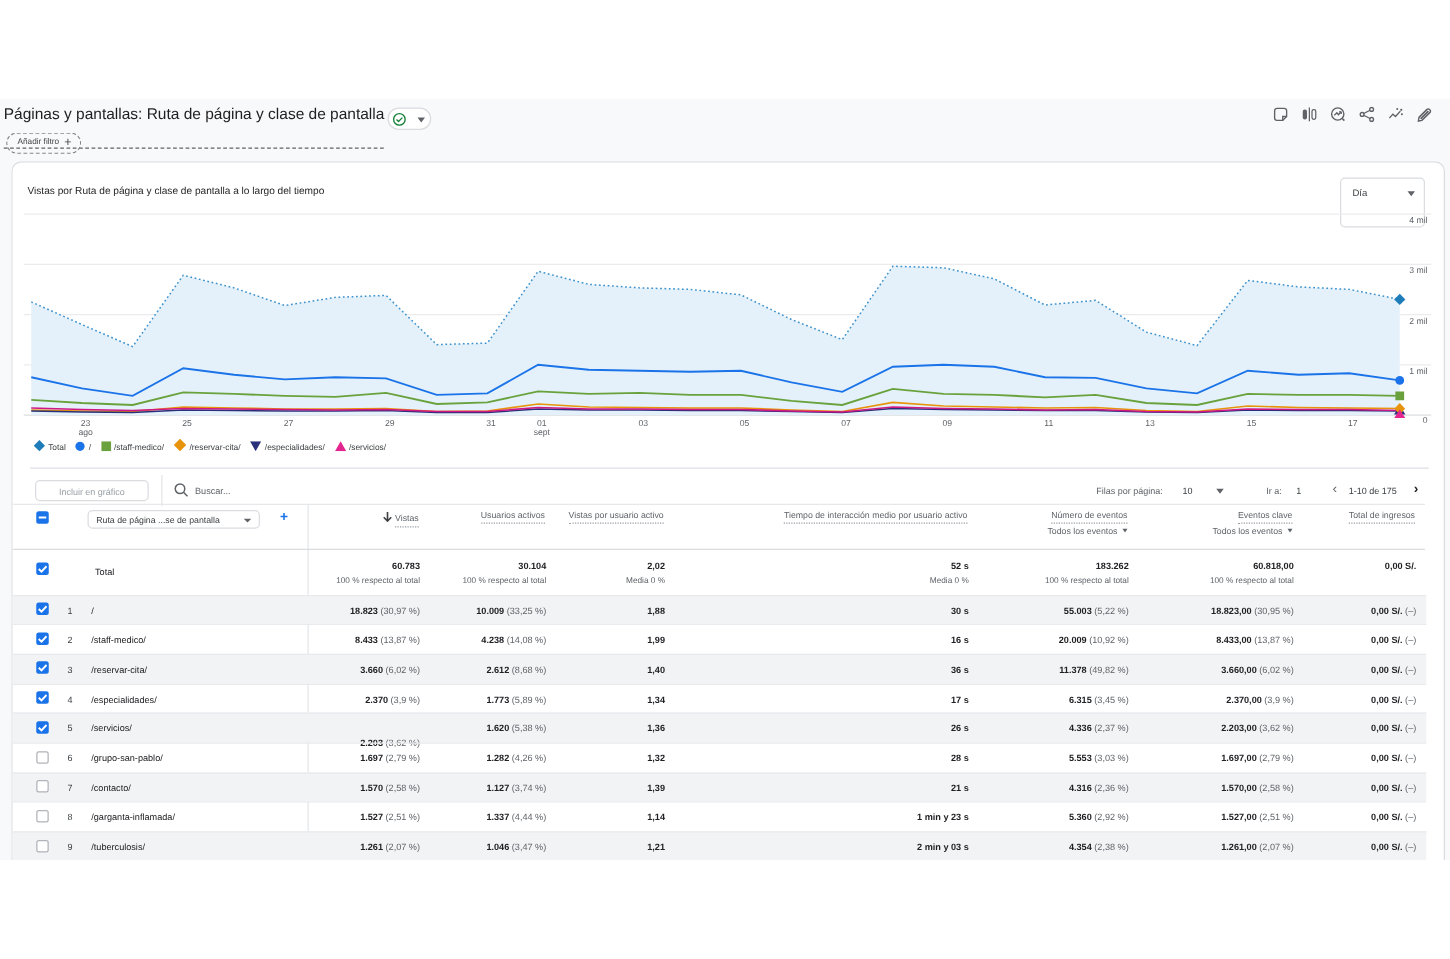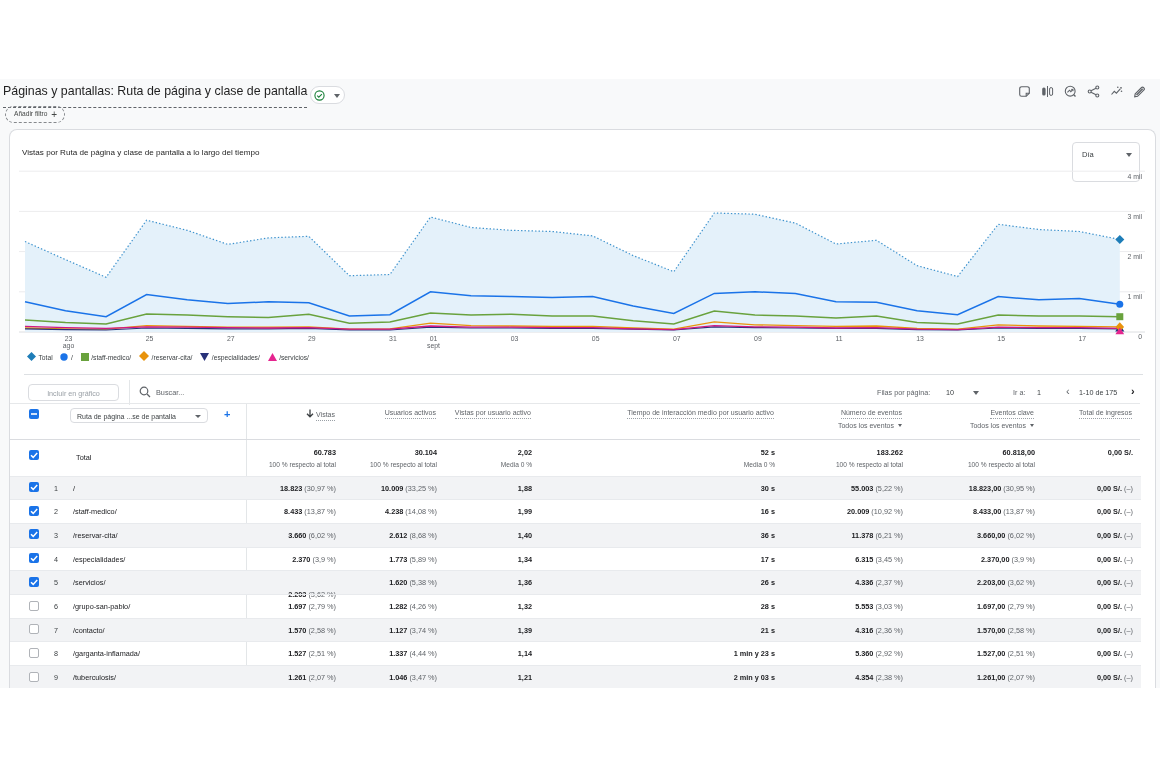--- a/index.html
+++ b/index.html
@@ -1,21 +1,21 @@
 <!DOCTYPE html>
 <html><head><meta charset="utf-8">
 <style>
 html,body{margin:0;padding:0;background:#fff;}
 *{box-sizing:border-box;}
 #page{position:relative;width:1160px;height:767px;overflow:hidden;background:#fff;
   font-family:"Liberation Sans",sans-serif;color:#202124;}
 #band{position:absolute;left:0;top:79px;width:1160px;height:609px;background:#f8f9fa;}
 
 #title{position:absolute;left:3px;top:84px;font-size:12.4px;color:#1f1f1f;}
-#title .dash{border-bottom:1.4px dashed #5f6368;padding-bottom:9px;}
+#title .dash{border-bottom:1.4px dashed #5f6368;padding-bottom:20px;}
 #okpill{position:absolute;left:310px;top:86px;width:35px;height:18px;border:1px solid #dadce0;border-radius:9px;background:#fff;}
 #okpill svg{position:absolute;left:3px;top:3px;}
 #okpill .car{position:absolute;right:4px;top:7px;width:0;height:0;border-left:3px solid transparent;border-right:3px solid transparent;border-top:4px solid #5f6368;}
 #addf{position:absolute;left:5px;top:106px;height:17px;border:1px dashed #85888c;border-radius:9px;
   padding:3px 7px 0 8px;font-size:6.6px;color:#444746;background:transparent;}
 #addf b{font-weight:normal;font-size:10px;vertical-align:-1.5px;line-height:6px;color:#444746;margin-left:4px;}
 #ticons{position:absolute;right:14px;top:85px;font-size:0;}
 #ticons svg{margin-left:10px;vertical-align:top;}
 
 #card{position:absolute;left:9px;top:129px;width:1147px;height:559px;background:#fff;
@@ -282,21 +282,21 @@
           <svg width="10" height="10" viewBox="0 0 10 10">
             <path d="M2 5.2 L4.2 7.4 L8.2 3" fill="none" stroke="#fff" stroke-width="1.5"></path>
           </svg>
         </span>
     <span class="num" style="top:8px;">3</span>
     <span class="dim" style="top:8px;">/reservar-cita/</span>
     <span class="val c1" style="top:8px;">3.660 <i>(6,02 %)</i></span>
     <span class="val c2" style="top:8px;">2.612 <i>(8,68 %)</i></span>
     <span class="val c3" style="top:8px;">1,40</span>
     <span class="val c4" style="top:8px;">36 s</span>
-    <span class="val c5" style="top:8px;">11.378 <i>(6,21 %)</i></span>
+    <span class="val c5" style="top:8px;">11.378 <i>(49,82 %)</i></span>
     <span class="val c6" style="top:8px;">3.660,00 <i>(6,02 %)</i></span>
     <span class="val c7" style="top:8px;">0,00 S/. <i>(–)</i></span>
   </div>
   <div class="row  rline" style="top:416.6px;height:23.7px;">
     <span class="cb on" style="top:6.5px;">
           <svg width="10" height="10" viewBox="0 0 10 10">
             <path d="M2 5.2 L4.2 7.4 L8.2 3" fill="none" stroke="#fff" stroke-width="1.5"></path>
           </svg>
         </span>
     <span class="num" style="top:8px;">4</span>

